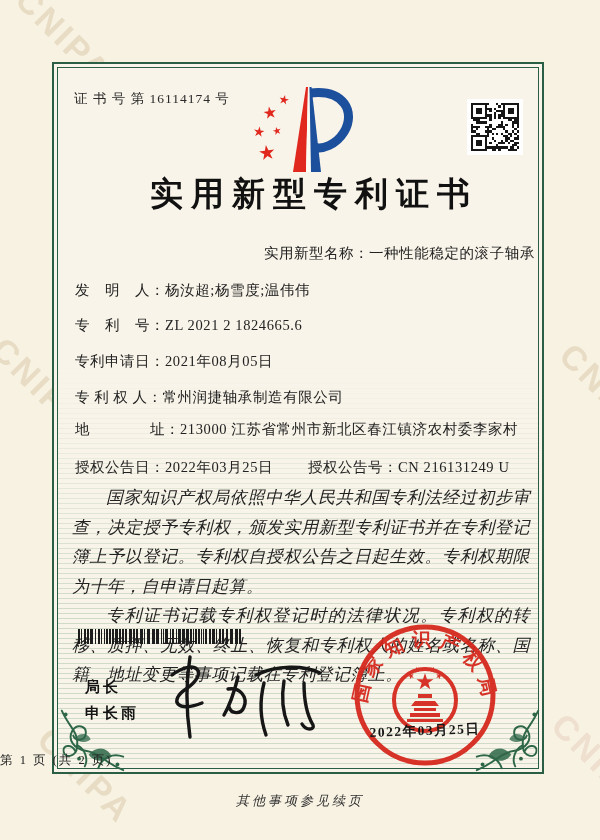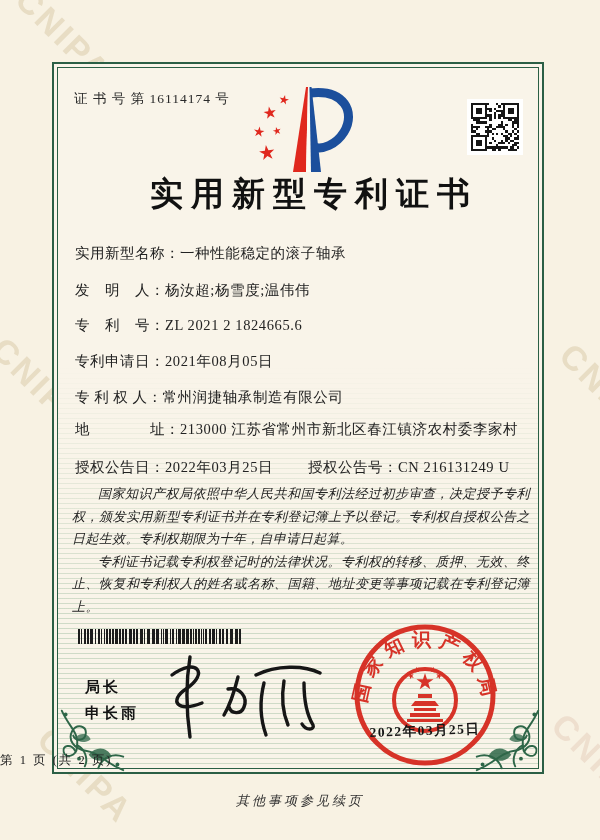--- a/index.html
+++ b/index.html
@@ -62,21 +62,21 @@
   }
   
   .field-row{position:absolute;left:75px;width:460px;font-size:14.5px;
     white-space:nowrap;color:#222;}
   .field-row .lbl{display:inline-block;letter-spacing:0.5px;}
   .field-row .val{letter-spacing:0.6px;}
   .grant-no{position:absolute;left:233px;top:0;}
   
   .paras{
     left:72px;top:483px;width:458px;position:absolute;
-    font-size:13px;line-height:1.74;text-align:justify;
+    font-size:17px;line-height:1.74;text-align:justify;
     color:#222;letter-spacing:0.4px;
   }
   .paras p{margin:0;text-indent:2em;font-style:italic;}
   
   .barcode{
     left:78px;top:629px;width:168px;height:15px;position:absolute;
     display:flex;align-items:stretch;
   }
   .barcode span{flex:none;background:#1c1c1c;}
   .signer{
@@ -606,21 +606,21 @@
     <div></div>
     <div class="on"></div>
     <div class="on"></div>
     <div class="on"></div>
     <div class="on"></div>
     <div></div>
   </div>
 
 <div class="abs title">实用新型专利证书</div>
 
-<div class="field-row" style="top:244px;">
+<div class="field-row" style="top:244px;text-align:right;">
   <span class="lbl">实用新型名称：</span><span class="val">一种性能稳定的滚子轴承</span>
 </div>
 <div class="field-row" style="top:281px;">
   <span class="lbl">发　明　人：</span><span class="val">杨汝超;杨雪度;温伟伟</span>
 </div>
 <div class="field-row" style="top:316px;">
   <span class="lbl">专　利　号：</span><span class="val">ZL 2021 2 1824665.6</span>
 </div>
 <div class="field-row" style="top:352px;">
   <span class="lbl">专利申请日：</span><span class="val">2021年08月05日</span>

